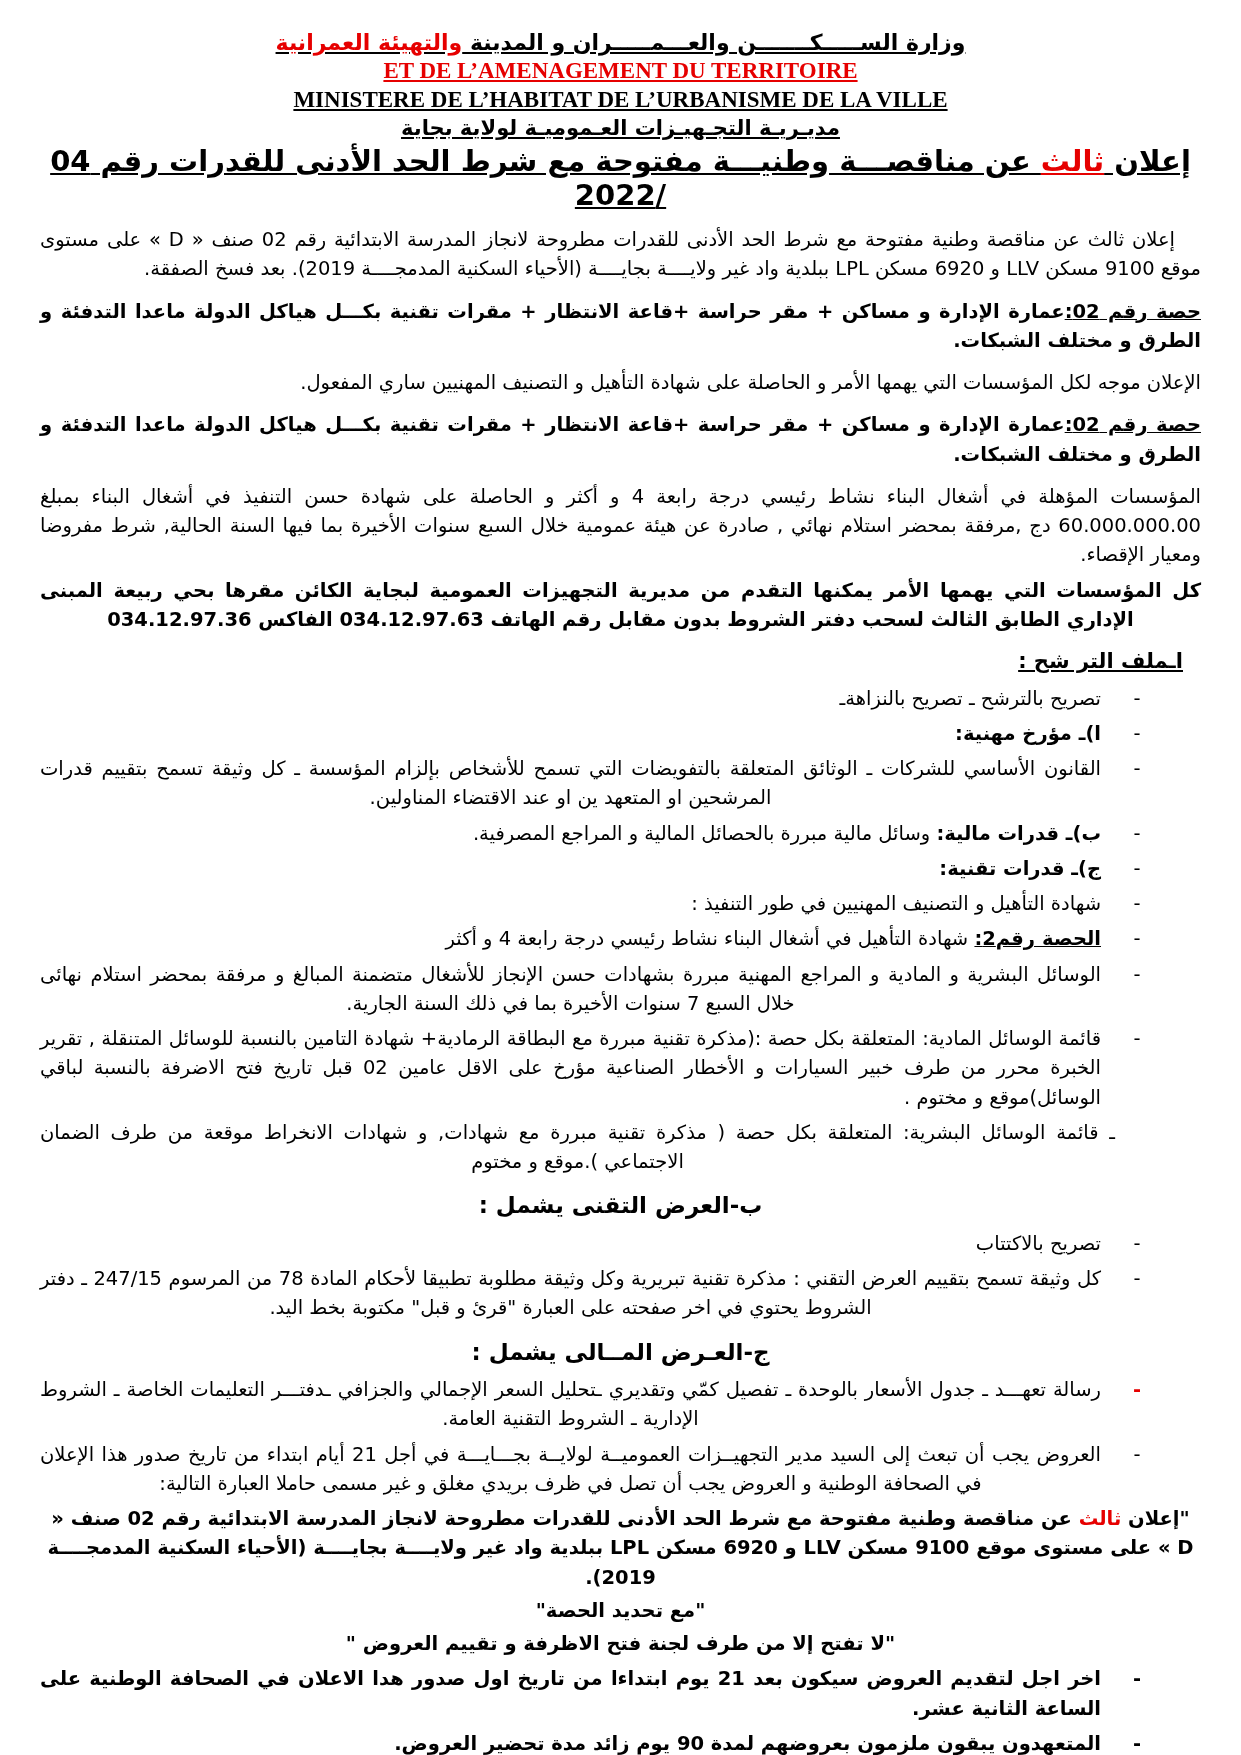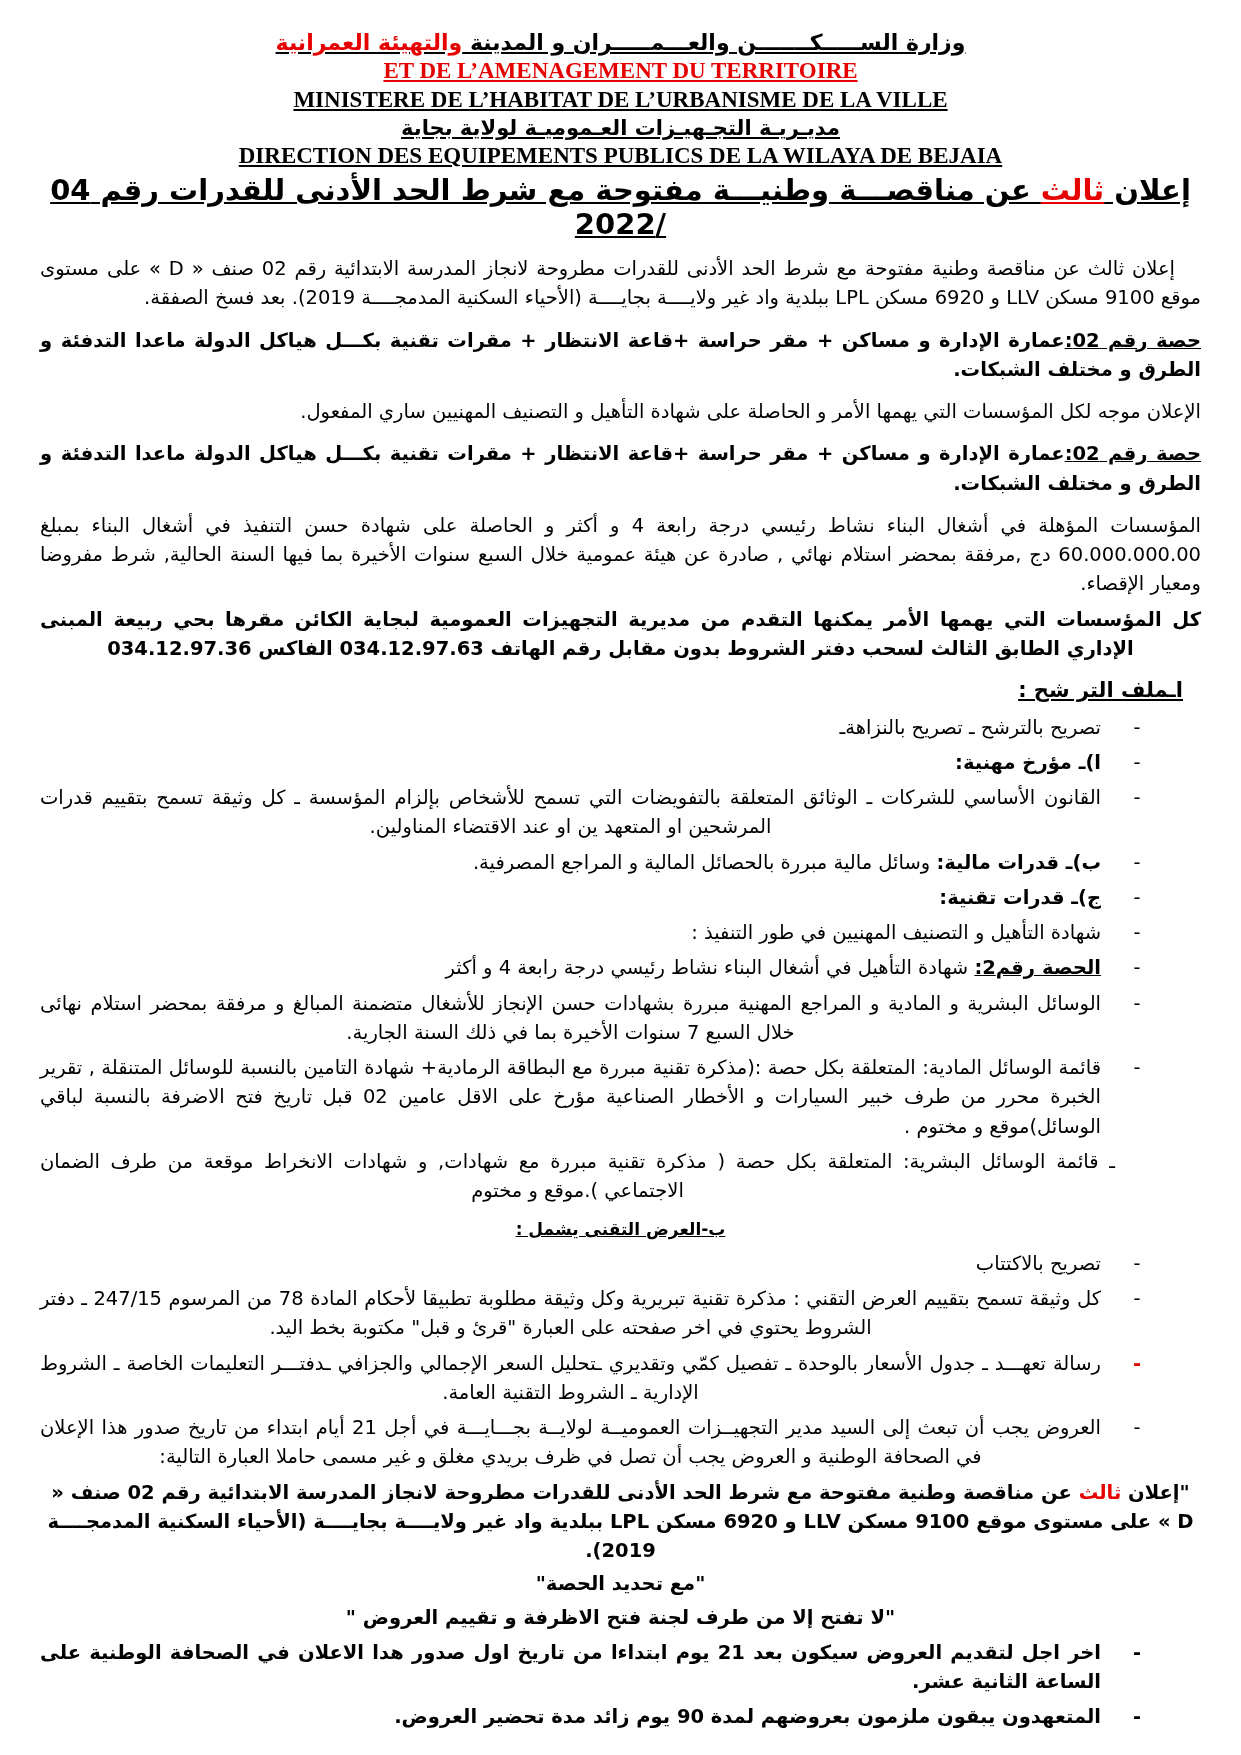--- a/index.html
+++ b/index.html
@@ -30,37 +30,36 @@
   .single{text-align:right;}
   
   .li{display:flex;padding-right:56px;margin-top:6px;}
   .li .mk{flex:0 0 16px;margin-left:28px;text-align:center;}
   .li .mk.redmk{color:#e60000;font-weight:bold;}
   .li .tx{flex:1;text-align:justify;}
   .li .tx.rt{text-align:right;}
   .indent-line{padding-right:86px;margin-top:6px;text-align:justify;}
   
   .h-cand{font-weight:bold;font-size:21px;text-decoration:underline;text-align:right;padding-right:18px;margin-top:12px;}
-  .h-center{font-weight:bold;font-size:17px;text-decoration:underline;text-align:center;margin-top:12px;}
+  .h-center{font-weight:bold;font-size:23px;text-align:center;margin-top:12px;}
   
   .envelope{font-weight:bold;text-align:center;margin-top:6px;}
   .envelope .red{color:#e60000;}
   .env-line{margin-top:4px;text-align:center;font-weight:bold;}
 </style>
 </head>
 <body>
 
 <div class="page">
 
   <div class="hdr">
     <div class="ar1"><span>وزارة الســـــكـــــــن والعـــمـــــران و المدينة </span><span class="red">والتهيئة العمرانية</span></div>
     <div class="fr red">ET DE L’AMENAGEMENT DU TERRITOIRE</div>
     <div class="fr">MINISTERE DE L’HABITAT DE L’URBANISME DE LA VILLE</div>
     <div class="ar2">مديـريـة  التجـهيـزات العـموميـة  لولاية بجاية</div>
-    <div class="fr">DIRECTION  DES EQUIPEMENTS PUBLICS DE LA WILAYA DE BEJAIA</div>
     <div class="doc-title"><span>إعلان </span><span class="red u">ثالث</span><span> عن مناقصـــة وطنيـــة مفتوحة مع شرط الحد الأدنى للقدرات رقم 04 /2022</span></div>
   </div>
 
   <div class="bodytxt">
 
     <p class="blk first"><span>إعلان </span><span class="red">ثالث</span><span> عن مناقصة وطنية مفتوحة مع شرط الحد الأدنى للقدرات مطروحة لانجاز المدرسة الابتدائية رقم 02 صنف  « D »  على مستوى موقع 9100 مسكن  LLV  و 6920 مسكن  LPL  ببلدية واد غير  ولايــــة بجايــــة (الأحياء السكنية المدمجــــة 2019). بعد فسخ الصفقة.</span></p>
 
     <p class="blk b"><span class="u">حصة رقم 02:</span><span>عمارة الإدارة و مساكن + مقر حراسة +قاعة الانتظار + مقرات تقنية بكـــل هياكل الدولة ماعدا التدفئة و الطرق و مختلف الشبكات.</span></p>
 
     <p class="blk single">الإعلان موجه لكل المؤسسات التي يهمها الأمر و الحاصلة على شهادة التأهيل و التصنيف المهنيين ساري المفعول.</p>
@@ -115,20 +114,21 @@
 
     <div class="li">
         <span class="mk">-</span>
         <span class="tx rt">تصريح بالاكتتاب</span>
       </div>
     <div class="li">
         <span class="mk">-</span>
         <span class="tx tc">كل وثيقة تسمح بتقييم العرض التقني : مذكرة تقنية تبريرية وكل وثيقة مطلوبة تطبيقا لأحكام المادة 78 من المرسوم 247/15 ـ دفتر الشروط يحتوي في اخر صفحته على العبارة "قرئ و قبل" مكتوبة بخط اليد.</span>
       </div>
 
+    <div class="h-center">ج-العـرض المــالى يشمل :</div>
 
     <div class="li">
         <span class="mk redmk">-</span>
         <span class="tx tc">رسالة تعهـــد ـ جدول الأسعار بالوحدة ـ تفصيل كمّي وتقديري  ـتحليل السعر الإجمالي والجزافي ـدفتـــر التعليمات الخاصة ـ الشروط الإدارية ـ الشروط التقنية العامة.</span>
       </div>
     <div class="li">
         <span class="mk">-</span>
         <span class="tx tc">العروض يجب أن تبعث إلى السيد مدير التجهيــزات العموميــة لولايــة بجـــايـــة  في أجل 21 أيام ابتداء من تاريخ صدور هذا الإعلان في الصحافة الوطنية و العروض يجب أن تصل في ظرف بريدي مغلق و غير مسمى حاملا العبارة التالية:</span>
       </div>
 

